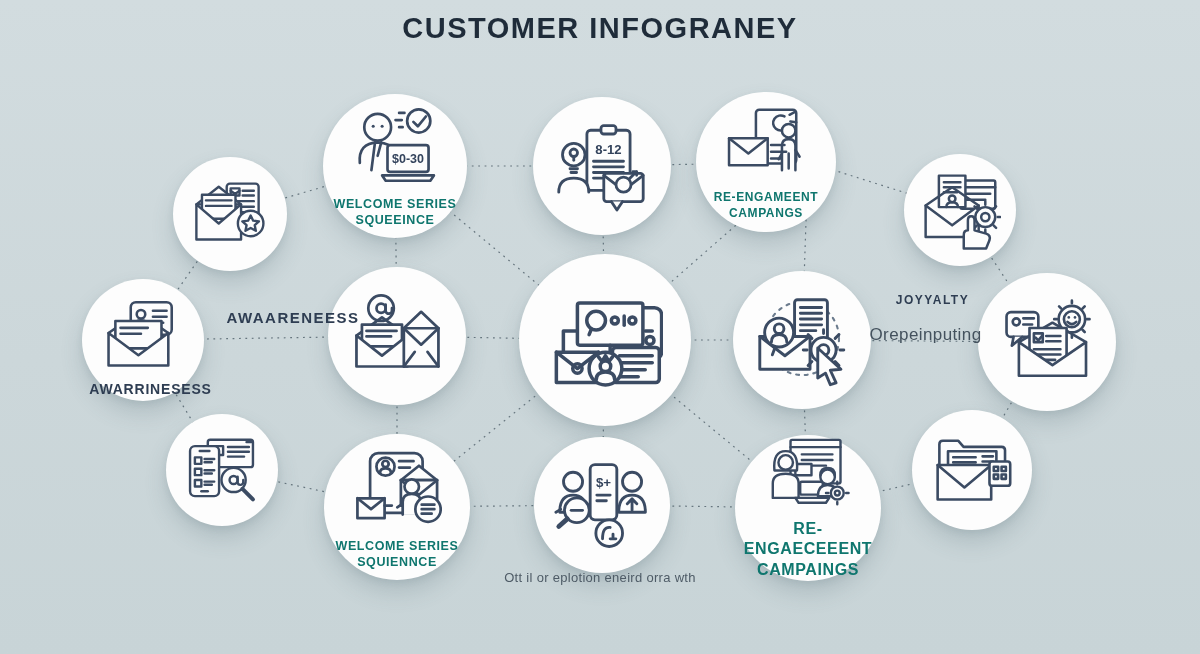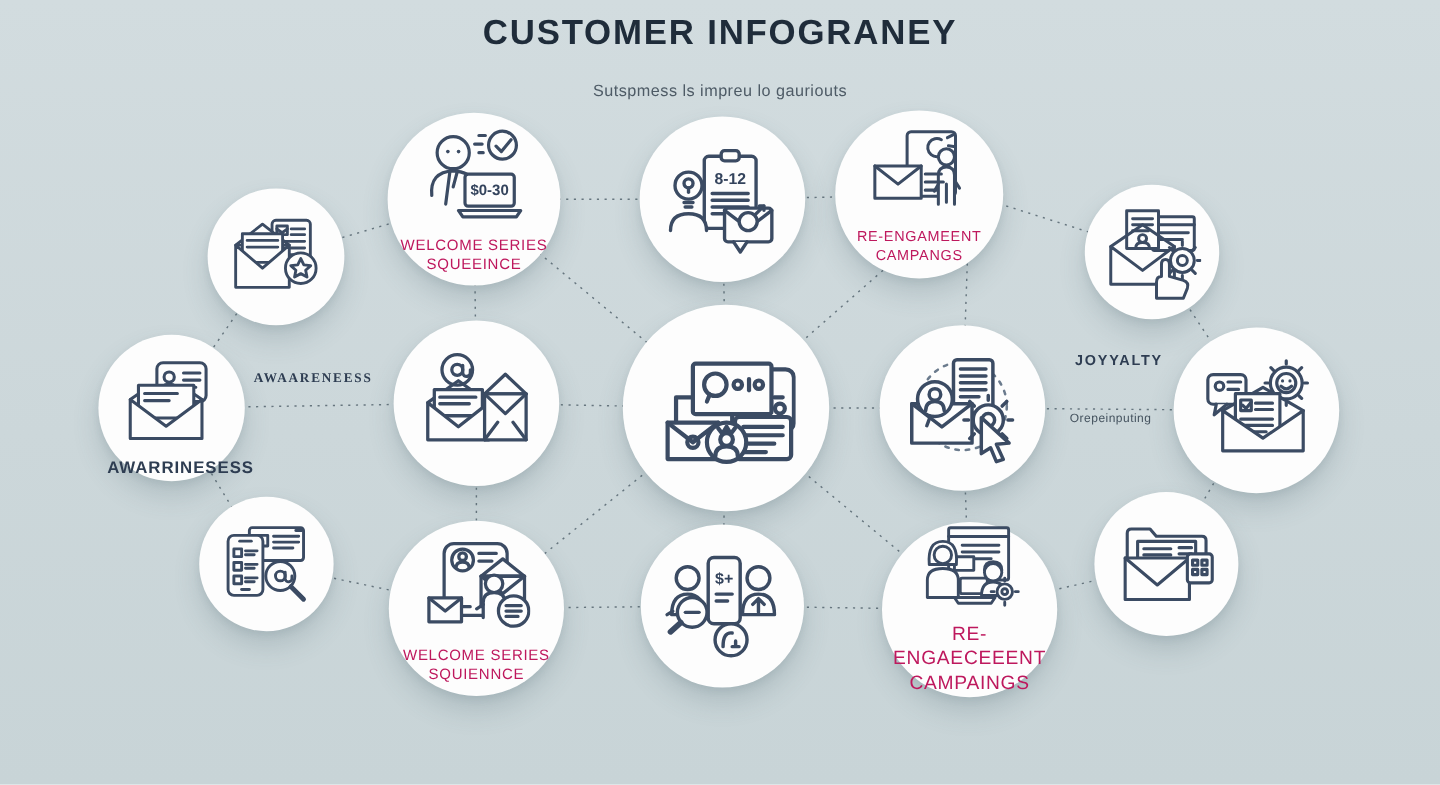--- a/index.html
+++ b/index.html
@@ -25,35 +25,34 @@
     box-shadow:0 12px 22px rgba(70,95,105,.20),0 3px 6px rgba(70,95,105,.10);
     display:flex;flex-direction:column;align-items:center;justify-content:center;
   }
   .icon{display:block;}
   .icon *{stroke:#3b4b63;stroke-width:3;fill:none;stroke-linecap:round;stroke-linejoin:round;}
   .icon .f{fill:#fdfdfd;}
   .icon .solid{fill:#3b4b63;stroke:none;}
   .icon .dash{stroke-dasharray:3 6;stroke-width:2.2;stroke:#6b7b8d;}
   .icon .t{stroke-width:5;}
   .icon text{fill:#33435c;stroke:none;font-family:"Liberation Sans",sans-serif;font-weight:bold;}
-  .clabel{font-weight:400;text-align:center;line-height:1.3;letter-spacing:.6px;color:#be185d;margin-top:3px;}
+  .clabel{font-weight:700;text-align:center;line-height:1.3;letter-spacing:.6px;color:#0f766e;margin-top:3px;}
   .clabel span{display:block;}
   .flabel{position:absolute;text-align:center;font-weight:700;color:#2e3d52;}
-  #lbl-awareness{left:191px;top:309px;width:140px;font-size:11px;letter-spacing:1.5px;font-family:Liberation Serif, serif;}
+  #lbl-awareness{left:223px;top:309px;width:140px;font-size:15px;letter-spacing:1.5px;}
   #lbl-loyalty{left:870px;top:293px;width:125px;font-size:12px;letter-spacing:1.5px;}
-  #lbl-loyalty-sub{left:858px;top:344px;width:135px;font-size:10px;font-weight:400;color:#44525e;letter-spacing:.4px;}
+  #lbl-loyalty-sub{left:858px;top:325px;width:135px;font-size:17px;font-weight:400;color:#44525e;letter-spacing:.4px;}
   #lbl-awareness2{left:83px;top:381px;width:135px;font-size:14px;letter-spacing:.8px;}
 </style>
 </head>
 <body>
 
 <div class="stage">
 
   <div class="title">CUSTOMER INFOGRANEY</div>
-  <div class="subtitle">Sutspmess ls impreu lo gauriouts</div>
 
   <svg class="connectors" width="1200" height="654">
     <line x1="230" y1="214" x2="395" y2="166"></line>
     <line x1="395" y1="166" x2="602" y2="166"></line>
     <line x1="602" y1="166" x2="808" y2="162"></line>
     <line x1="808" y1="162" x2="960" y2="210"></line>
     <line x1="960" y1="210" x2="1047" y2="342"></line>
     <line x1="230" y1="214" x2="143" y2="340"></line>
     <line x1="143" y1="340" x2="397" y2="336"></line>
     <line x1="802" y1="340" x2="1047" y2="342"></line>
@@ -360,14 +359,15 @@
       <rect x="75" y="55" width="5" height="5"></rect>
         <rect x="84" y="55" width="5" height="5"></rect>
     </svg>
   </div>
 
   <div class="flabel" id="lbl-awareness">AWAARENEESS</div>
   <div class="flabel" id="lbl-awareness2">AWARRINESESS</div>
   <div class="flabel" id="lbl-loyalty">JOYYALTY</div>
   <div class="flabel" id="lbl-loyalty-sub">Orepeinputing</div>
 
+  <div class="caption" id="cap1">Ott il or eplotion eneird orra wth</div>
 
 </div>
 
 </body></html>

